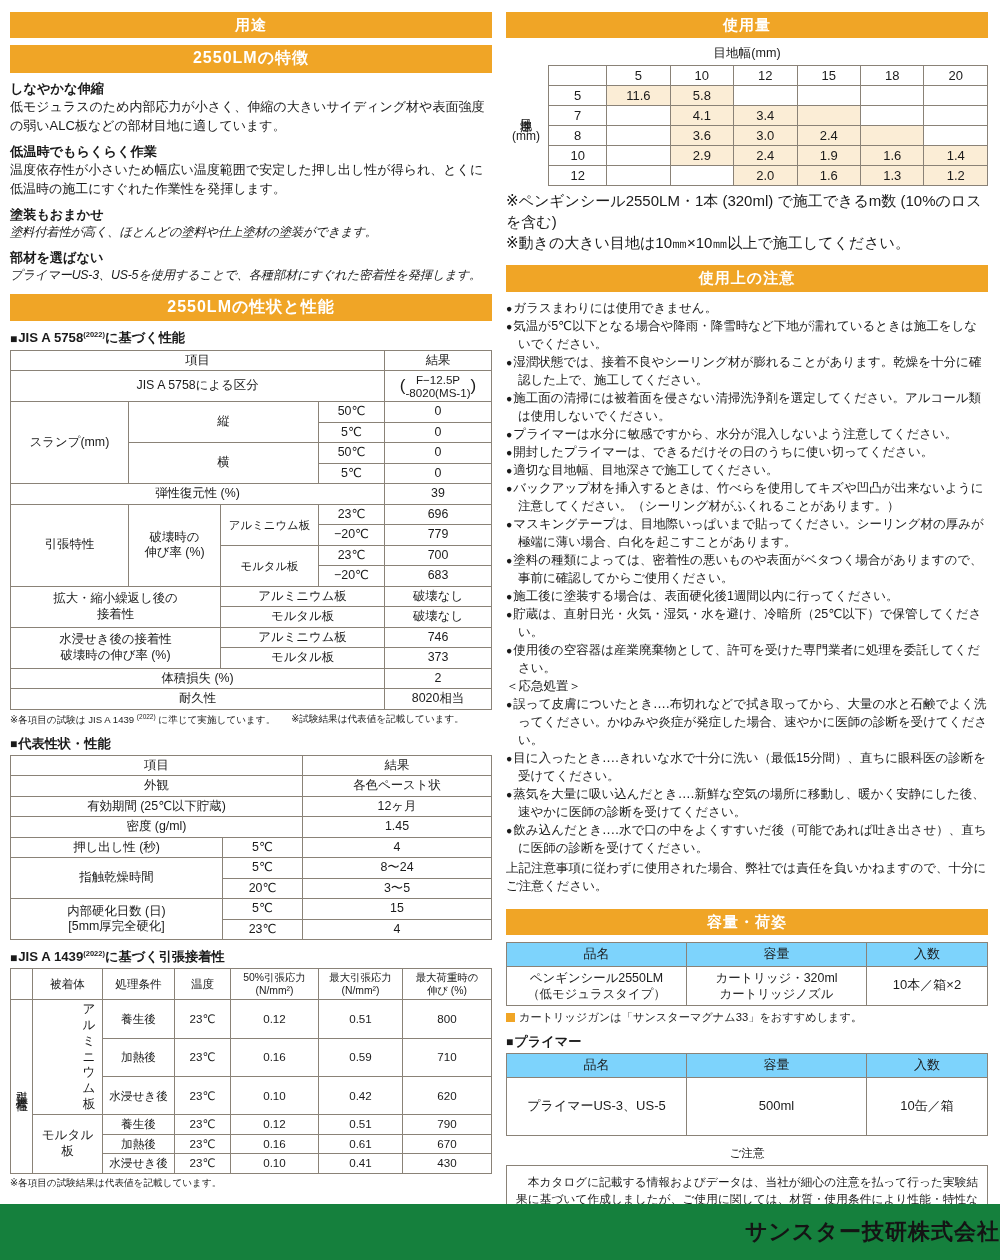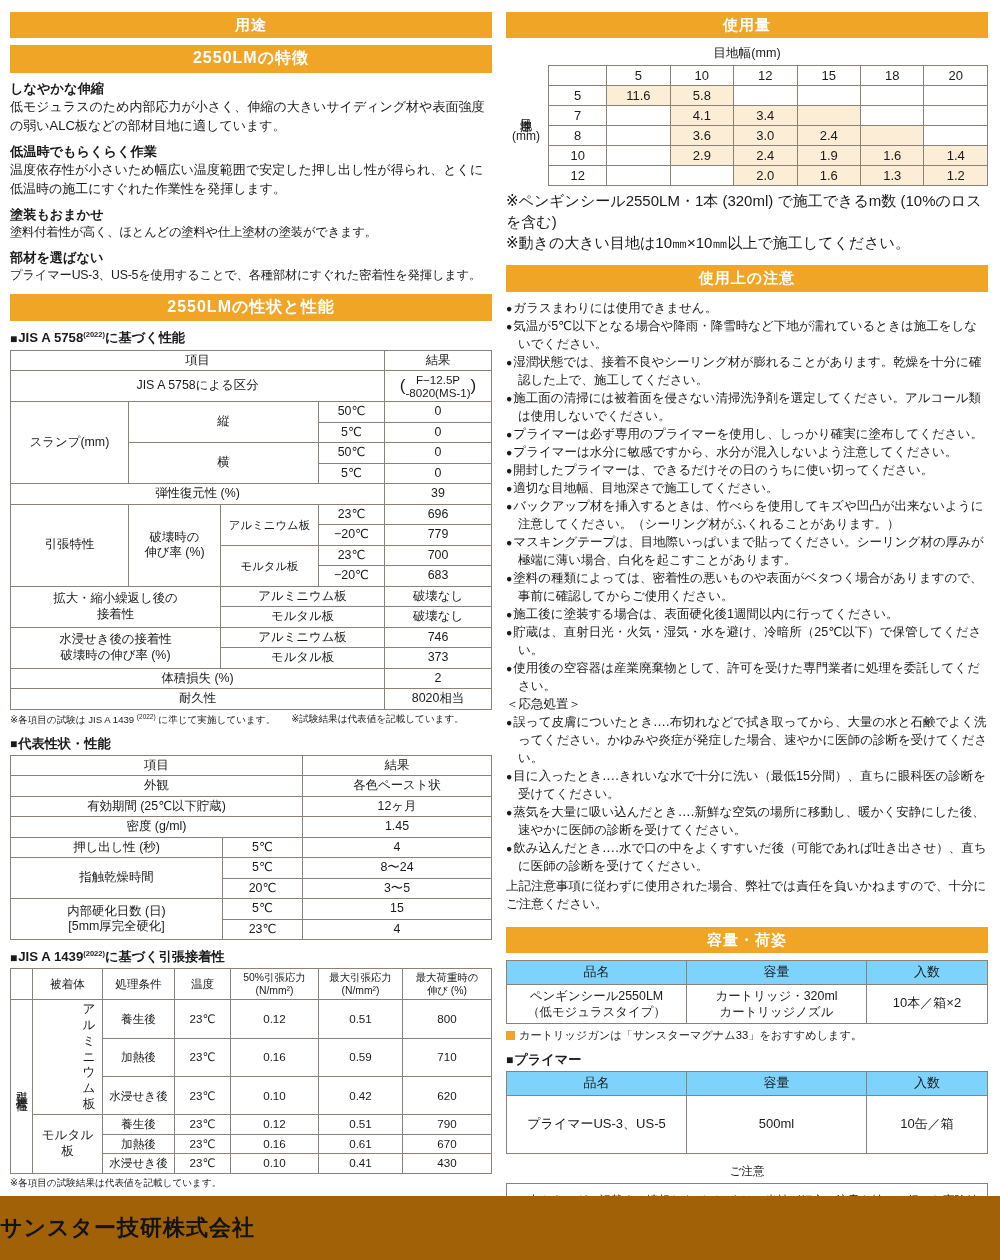--- a/index.html
+++ b/index.html
@@ -52,21 +52,21 @@
     margin:0 0 1px 0;
     font-size:13.2px;
     font-weight:bold;
     line-height:1.3;
   }
   .feat p{
     margin:0;
     font-size:13px;
     line-height:1.46;
   }
-  .feat p.tight{font-size:12.3px;letter-spacing:-0.2px;}
+  .feat p.tight{font-size:12.3px;letter-spacing:-0.2px;font-style:italic;}
 
   
   .subhead{
     font-size:13.2px;font-weight:bold;
     margin:9px 0 3px 0;
     line-height:1.2;
   }
   .subhead .sq{font-size:12px;margin-right:1px;}
   .subhead sup{font-size:7.5px;vertical-align:super;font-weight:bold;}
 
@@ -170,23 +170,23 @@
   .cautionbox{
     border:1px solid #8a8277;
     padding:7px 9px 8px 9px;
     font-size:11.6px;line-height:1.55;
     text-align:justify;
   }
 
   
   .footer{
     position:absolute;left:0;bottom:0;
-    width:1000px;height:64px;
-    background:#a16207;
-    display:flex;align-items:center;justify-content:flex-start;
+    width:1000px;height:56px;
+    background:#15803d;
+    display:flex;align-items:center;justify-content:flex-end;
   }
   .footer .name{
     font-size:22px;font-weight:bold;color:#141414;letter-spacing:1px;
   }
 </style>
 </head>
 <body>
 
 <div class="page">
 
@@ -530,21 +530,20 @@
         <div>※動きの大きい目地は10㎜×10㎜以上で施工してください。</div>
       </div>
     </div>
 
     <div class="banner" style="margin-top:12px;">使用上の注意</div>
     <ul class="prec">
       <li class="b">ガラスまわりには使用できません。</li>
       <li class="b">気温が5℃以下となる場合や降雨・降雪時など下地が濡れているときは施工をしないでください。</li>
       <li class="b">湿潤状態では、接着不良やシーリング材が膨れることがあります。乾燥を十分に確認した上で、施工してください。</li>
       <li class="b">施工面の清掃には被着面を侵さない清掃洗浄剤を選定してください。アルコール類は使用しないでください。</li>
-      <li class="b">プライマーは必ず専用のプライマーを使用し、しっかり確実に塗布してください。</li>
       <li class="b">プライマーは水分に敏感ですから、水分が混入しないよう注意してください。</li>
       <li class="b">開封したプライマーは、できるだけその日のうちに使い切ってください。</li>
       <li class="b">適切な目地幅、目地深さで施工してください。</li>
       <li class="b">バックアップ材を挿入するときは、竹べらを使用してキズや凹凸が出来ないように注意してください。（シーリング材がふくれることがあります。）</li>
       <li class="b">マスキングテープは、目地際いっぱいまで貼ってください。シーリング材の厚みが極端に薄い場合、白化を起こすことがあります。</li>
       <li class="b">塗料の種類によっては、密着性の悪いものや表面がベタつく場合がありますので、事前に確認してからご使用ください。</li>
       <li class="b">施工後に塗装する場合は、表面硬化後1週間以内に行ってください。</li>
       <li class="b">貯蔵は、直射日光・火気・湿気・水を避け、冷暗所（25℃以下）で保管してください。</li>
       <li class="b">使用後の空容器は産業廃棄物として、許可を受けた専門業者に処理を委託してください。</li>
       <li class="plain">＜応急処置＞</li>

